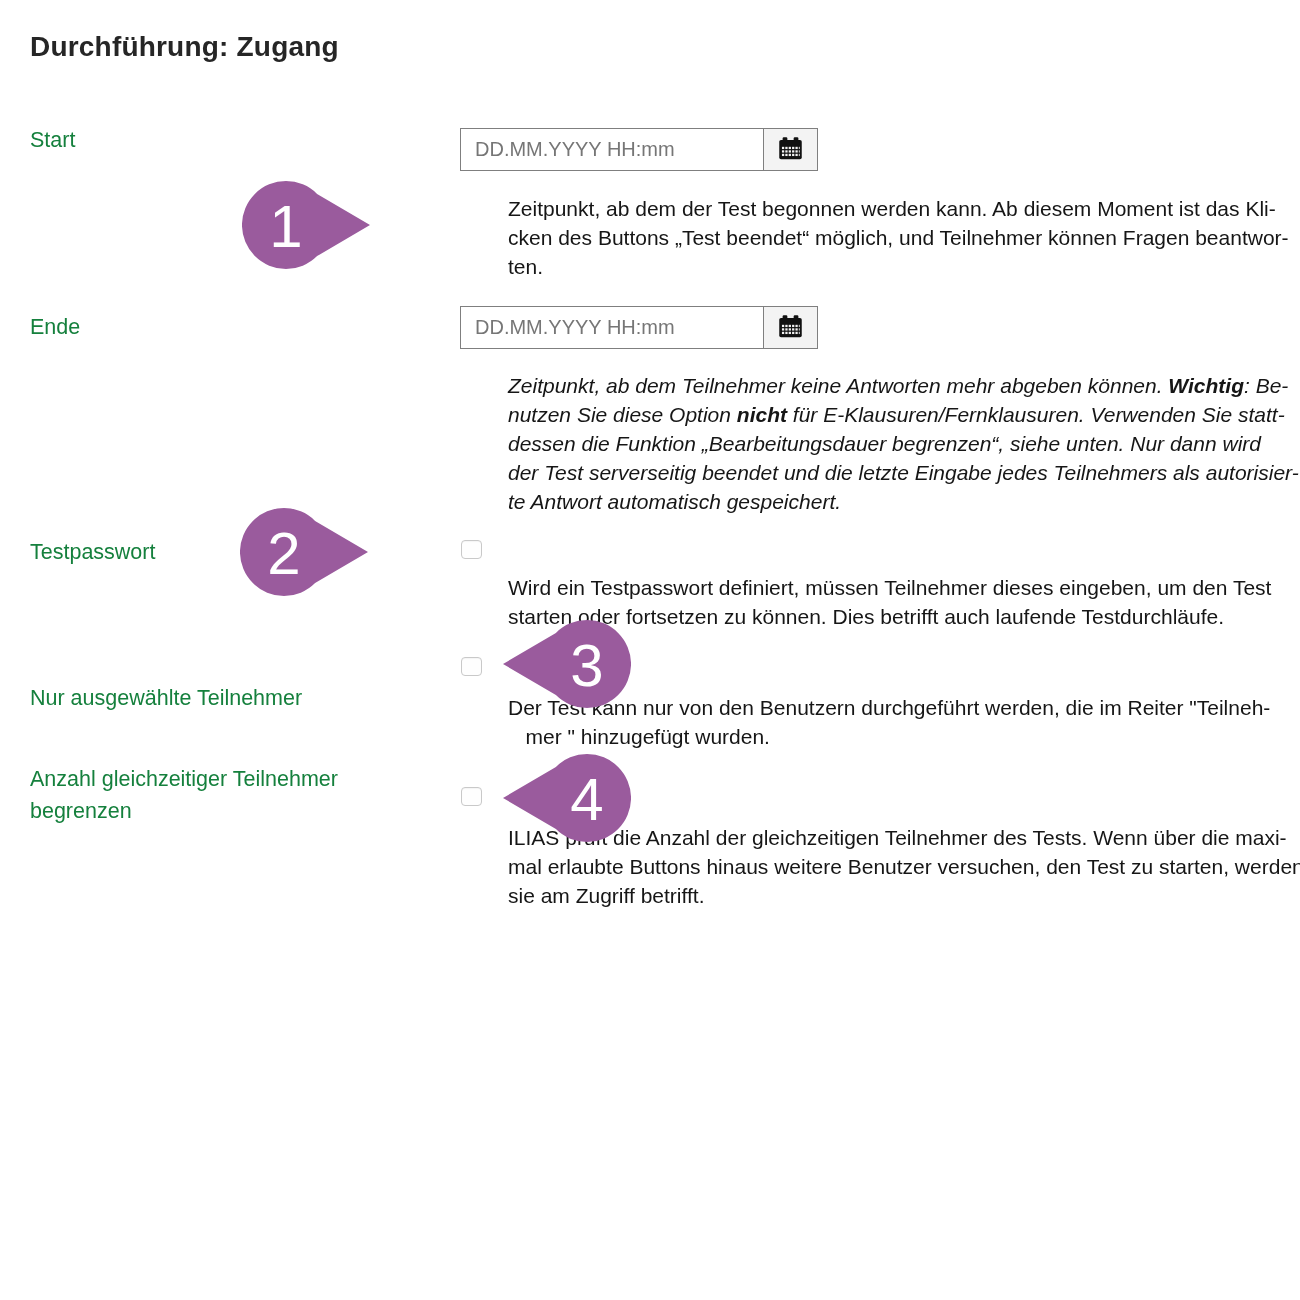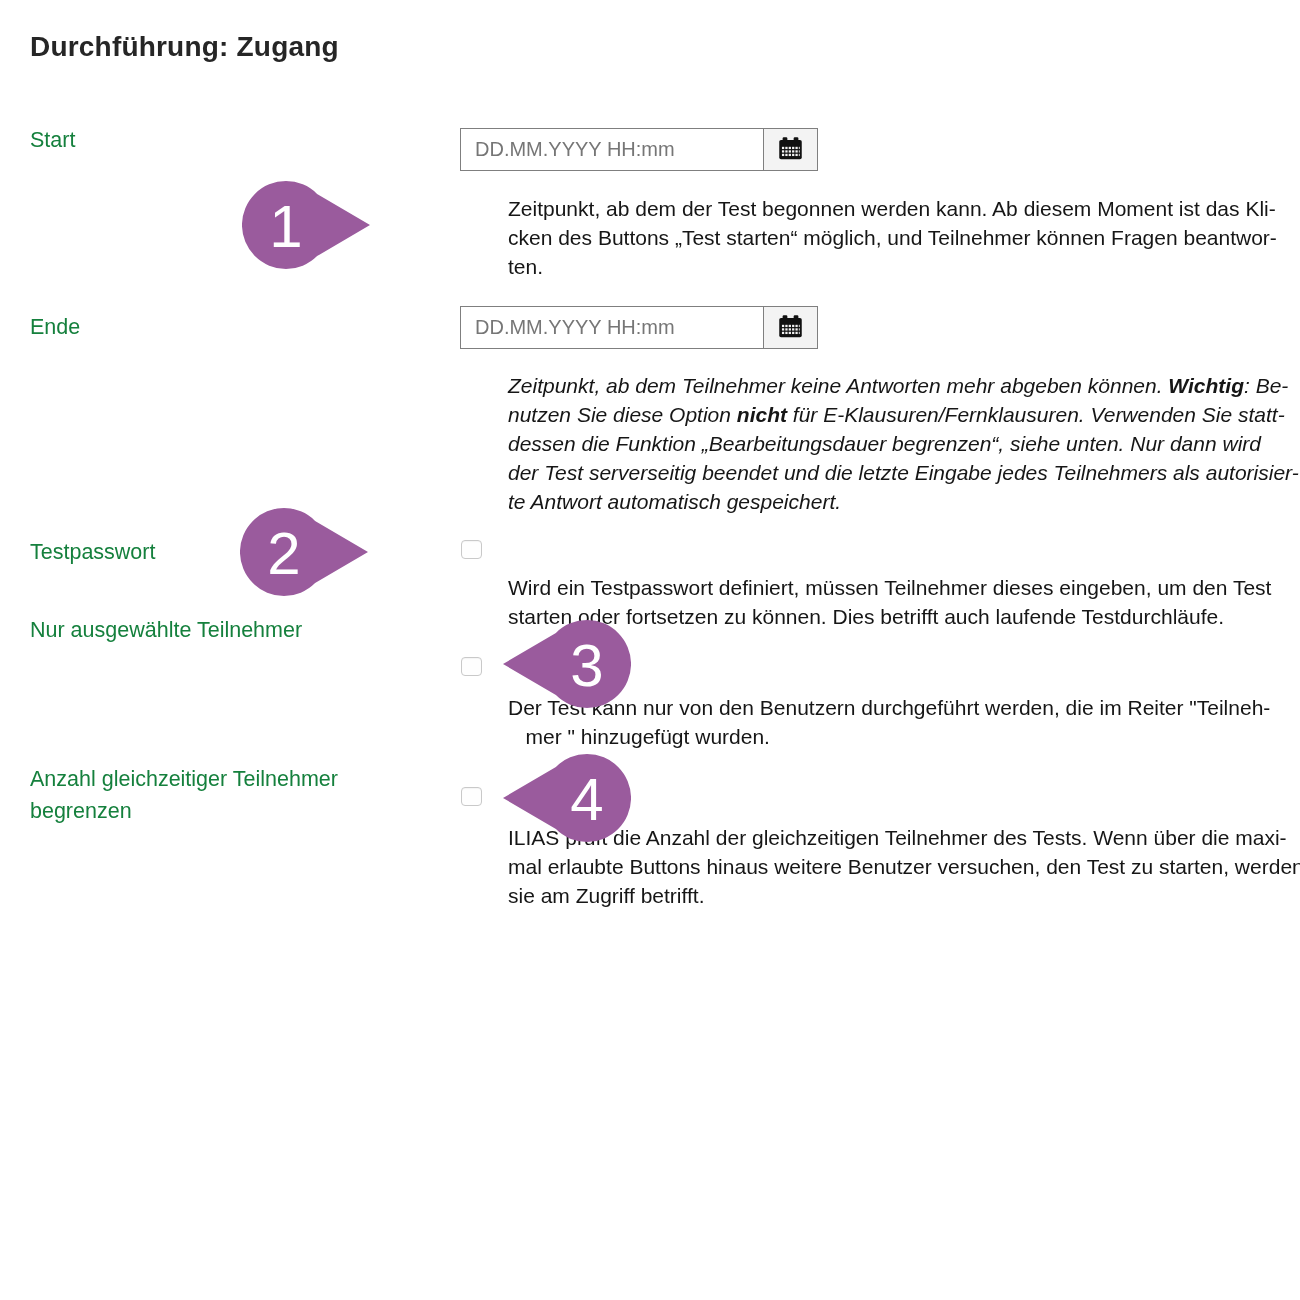--- a/index.html
+++ b/index.html
@@ -19,21 +19,21 @@
     letter-spacing:0.2px;
   }
 
   .field-label {
     position:absolute; left:30px;
     font-size:21.5px; line-height:32px; color:#15803d;
   }
   .label-start        { top:124px; }
   .label-ende         { top:311px; }
   .label-testpasswort { top:536px; }
-  .label-teilnehmer   { top:614px; }
+  .label-teilnehmer   { top:682px; }
   .label-anzahl       { top:763px; width:370px; }
 
   .datetime-group {
     position:absolute; left:460px;
     display:flex; align-items:stretch;
     height:43px;
     justify-content:space-between;
   }
   .dt-group-start { top:128px; }
   .dt-group-ende  { top:306px; }
@@ -124,21 +124,21 @@
               <rect x="7.4" y="16.7" width="2" height="2"></rect>
               <rect x="10.4" y="16.7" width="2" height="2"></rect>
               <rect x="13.4" y="16.7" width="2" height="2"></rect>
               <rect x="16.4" y="16.7" width="2" height="2"></rect>
               <rect x="19.4" y="16.7" width="0.8" height="2"></rect>
           </g>
         </svg>
       </span>
     </button>
   </div>
-  <p class="help-text help-start"><span>Zeitpunkt, ab dem der Test begonnen werden kann. Ab diesem Moment ist das Kli-</span><br><span>cken des Buttons „Test starten“ möglich, und Teilnehmer können Fragen beantwor-</span><br><span>ten.</span></p>
+  <p class="help-text help-start"><span>Zeitpunkt, ab dem der Test begonnen werden kann. Ab diesem Moment ist das Kli-</span><br><span>cken des Buttons „Test beendet“ möglich, und Teilnehmer können Fragen beantwor-</span><br><span>ten.</span></p>
 
   <div class="field-label label-ende">Ende</div>
   <div class="datetime-group dt-group-ende">
     <input class="datetime-input" type="text" placeholder="DD.MM.YYYY HH:mm" style="">
     <button class="cal-button">
       <span>
         <svg viewBox="0 0 24 24" width="27" height="27" aria-hidden="true">
           <rect x="5" y="2" width="4.2" height="4.5" rx="1" fill="currentColor"></rect>
           <rect x="14.8" y="2" width="4.2" height="4.5" rx="1" fill="currentColor"></rect>
           <rect x="2" y="4.5" width="20" height="17" rx="1.6" fill="currentColor"></rect>

